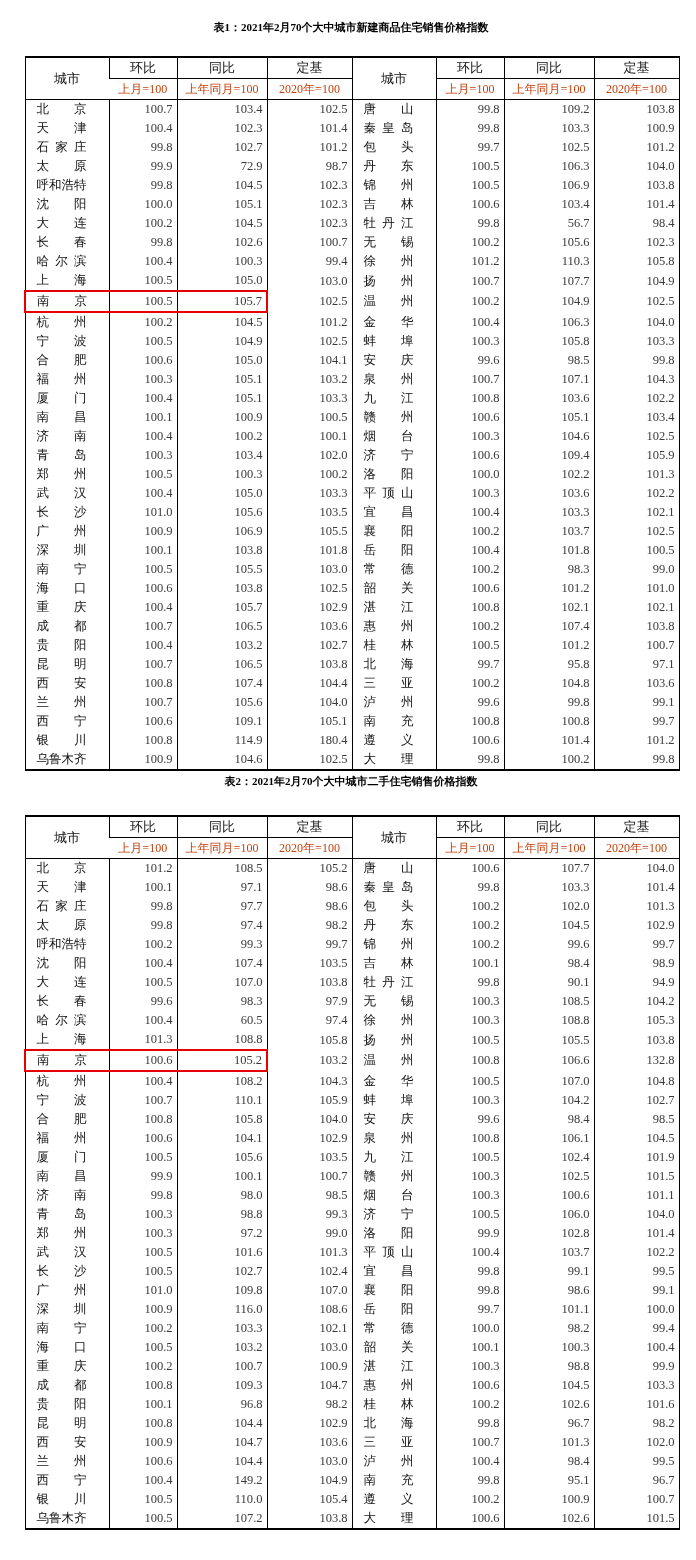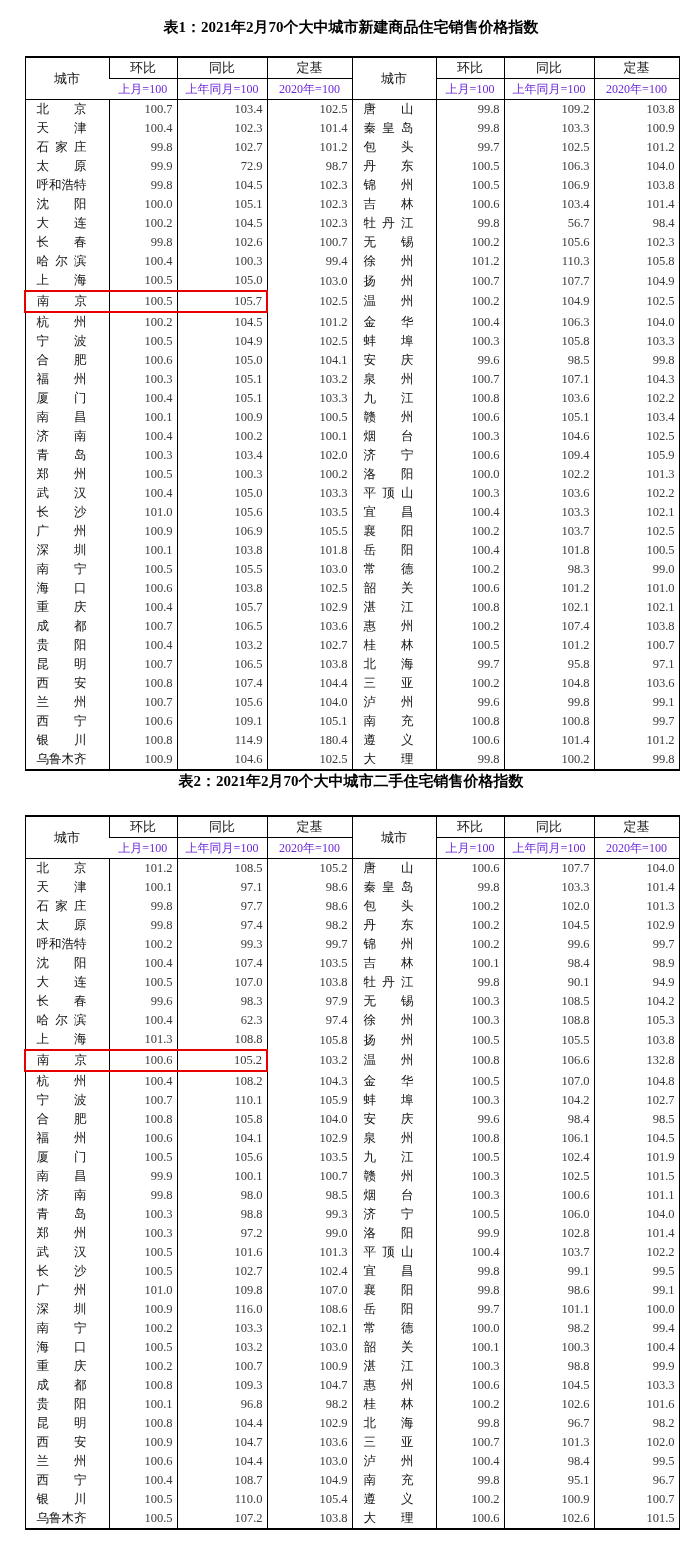--- a/index.html
+++ b/index.html
@@ -4,36 +4,36 @@
 <style>
   html, body { margin: 0; padding: 0; }
   body {
     width: 696px; height: 1560px; background: #ffffff; overflow: hidden;
     font-family: "Liberation Serif", "DejaVu Serif", serif;
     color: #1a1a1a;
   }
   .doc { padding-left: 24px; }
   .title {
     width: 654px; margin: 0; text-align: center;
-    font-size: 15px; font-weight: bold; color: #000;
+    font-size: 11px; font-weight: bold; color: #000;
     line-height: 20px;
   }
   #title-1 { padding-top: 17px; }
   #title-2 { }
   table.pi {
     border-collapse: collapse; table-layout: fixed;
     width: 654px; margin-top: 19px;
     border-left: 1px solid #000; border-right: 1px solid #000;
     border-top: 2.5px solid #000; border-bottom: 2.5px solid #000;
   }
   #table-2 { margin-top: 24px; }
   th, td { padding: 0; font-weight: normal; border-left: 1px solid #000; }
   th:first-child, td:first-child { border-left: none; }
   thead th { border-bottom: 1px solid #000; height: 20px; font-size: 13px; text-align: center; color: #111; }
-  thead th.sub { font-size: 12px; color: #6d28d9; }
+  thead th.sub { font-size: 12px; color: #c2410c; }
   tbody td { height: 19px; }
   td.c-val { text-align: right; padding-right: 4px; font-size: 12.5px; color: #3a3a3a; }
   td.c-city { padding-left: 11px; }
   .cjust {
     display: flex; justify-content: space-between;
     width: 50px; font-size: 12.5px; color: #111; line-height: 19px;
   }
   tr.hl-left td:nth-child(-n+3) { border-top: 2px solid var(--hl, #e60000); border-bottom: 2px solid var(--hl, #e60000); }
   tr.hl-left td:nth-child(1) { border-left: 2px solid var(--hl, #e60000); }
   tr.hl-left td:nth-child(3) { border-right: 2px solid var(--hl, #e60000); }
@@ -990,21 +990,21 @@
         </tr>
         <tr>
           <td class="c-city">
             <div class="cjust">
               <span>哈</span>
               <span>尔</span>
               <span>滨</span>
             </div>
           </td>
           <td class="c-val">100.4</td>
-          <td class="c-val">62.3</td>
+          <td class="c-val">60.5</td>
           <td class="c-val">97.4</td>
           <td class="c-city">
             <div class="cjust">
               <span>徐</span>
               <span>州</span>
             </div>
           </td>
           <td class="c-val">100.3</td>
           <td class="c-val">108.8</td>
           <td class="c-val">105.3</td>
@@ -1471,21 +1471,21 @@
           <td class="c-val">99.5</td>
         </tr>
         <tr>
           <td class="c-city">
             <div class="cjust">
               <span>西</span>
               <span>宁</span>
             </div>
           </td>
           <td class="c-val">100.4</td>
-          <td class="c-val">108.7</td>
+          <td class="c-val">149.2</td>
           <td class="c-val">104.9</td>
           <td class="c-city">
             <div class="cjust">
               <span>南</span>
               <span>充</span>
             </div>
           </td>
           <td class="c-val">99.8</td>
           <td class="c-val">95.1</td>
           <td class="c-val">96.7</td>

